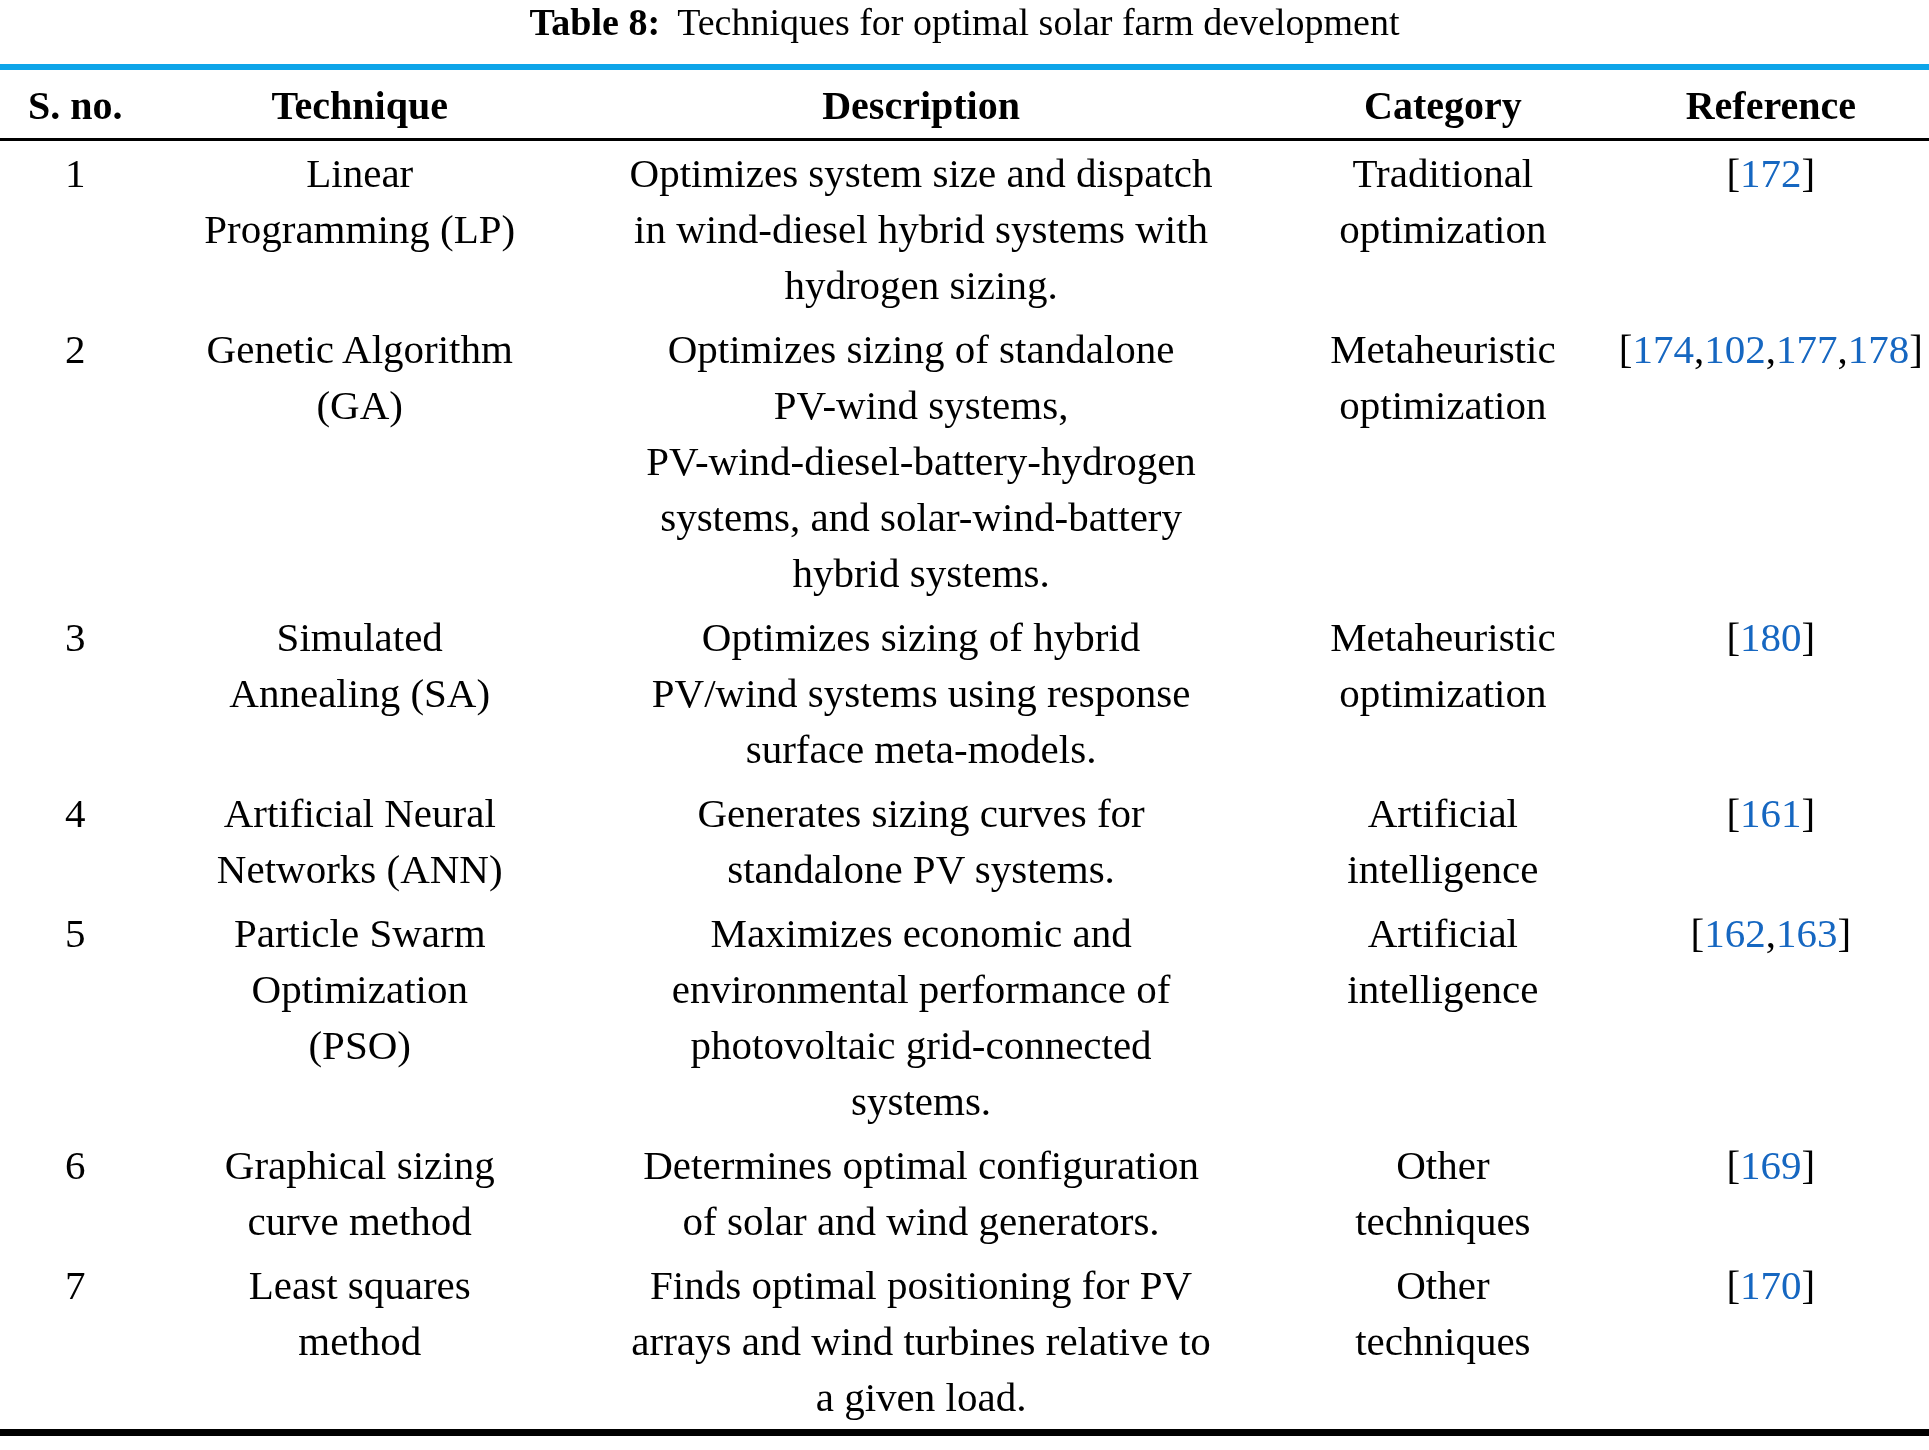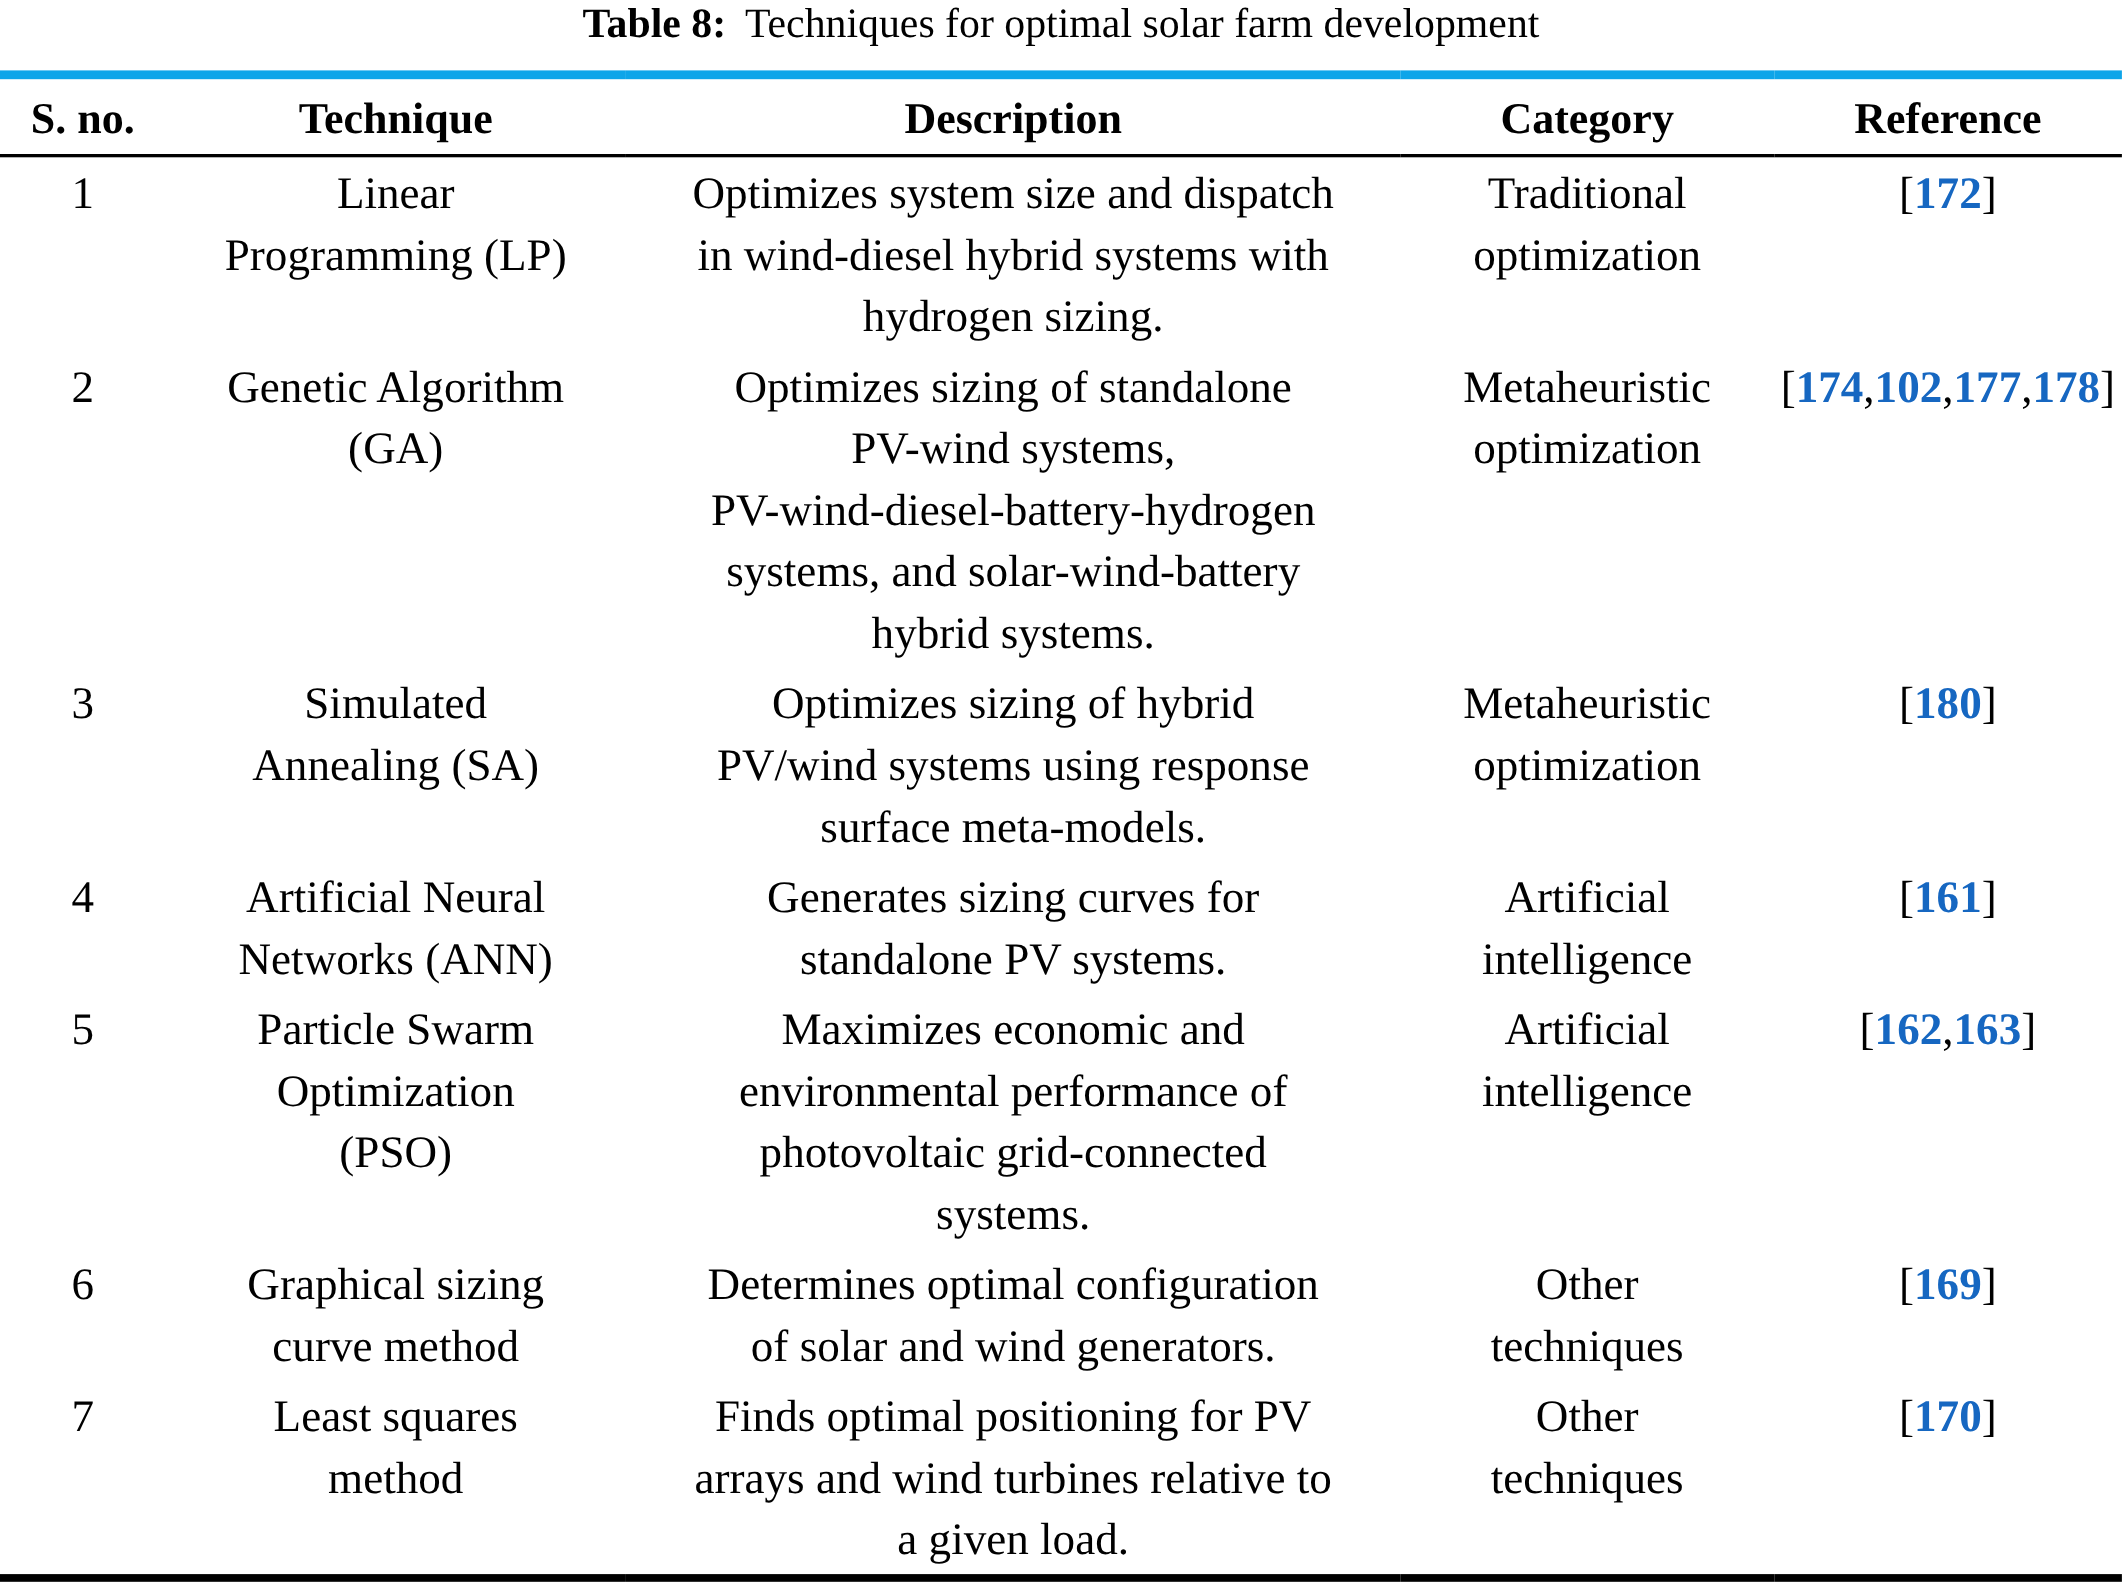--- a/index.html
+++ b/index.html
@@ -20,21 +20,21 @@
     margin-bottom:20px;
   }
   .caption-label{
     font-weight:bold;
     margin-right:0.45em;
   }
   table.techniques{
     width:100%;
     table-layout:fixed;
     border-collapse:collapse;
-    border-top:8px solid #0ea5e9;
+    border-top:6px solid #0ea5e9;
     border-bottom:7px solid #000;
   }
   thead th{
     font-weight:bold;
     font-size:40px;
     line-height:40px;
     text-align:center;
     vertical-align:middle;
     padding:16px 0 12px 0;
     border-bottom:3px solid #000;
@@ -43,21 +43,20 @@
     vertical-align:top;
     text-align:center;
     font-size:41px;
     line-height:56px;
     padding:4px 0;
   }
   td.ref-cell{white-space:nowrap;}
   .ref-link{
     color:var(--link-color,#1667c1);
     cursor:pointer;
-    font-weight:bold;
   }
   .ref-bracket,.ref-sep{color:#000000;}
 </style>
 </head>
 <body>
 
 <div class="page">
   <div class="caption">
     <span class="caption-label">Table 8:</span><span class="caption-text">Techniques for optimal solar farm development</span>
   </div>

